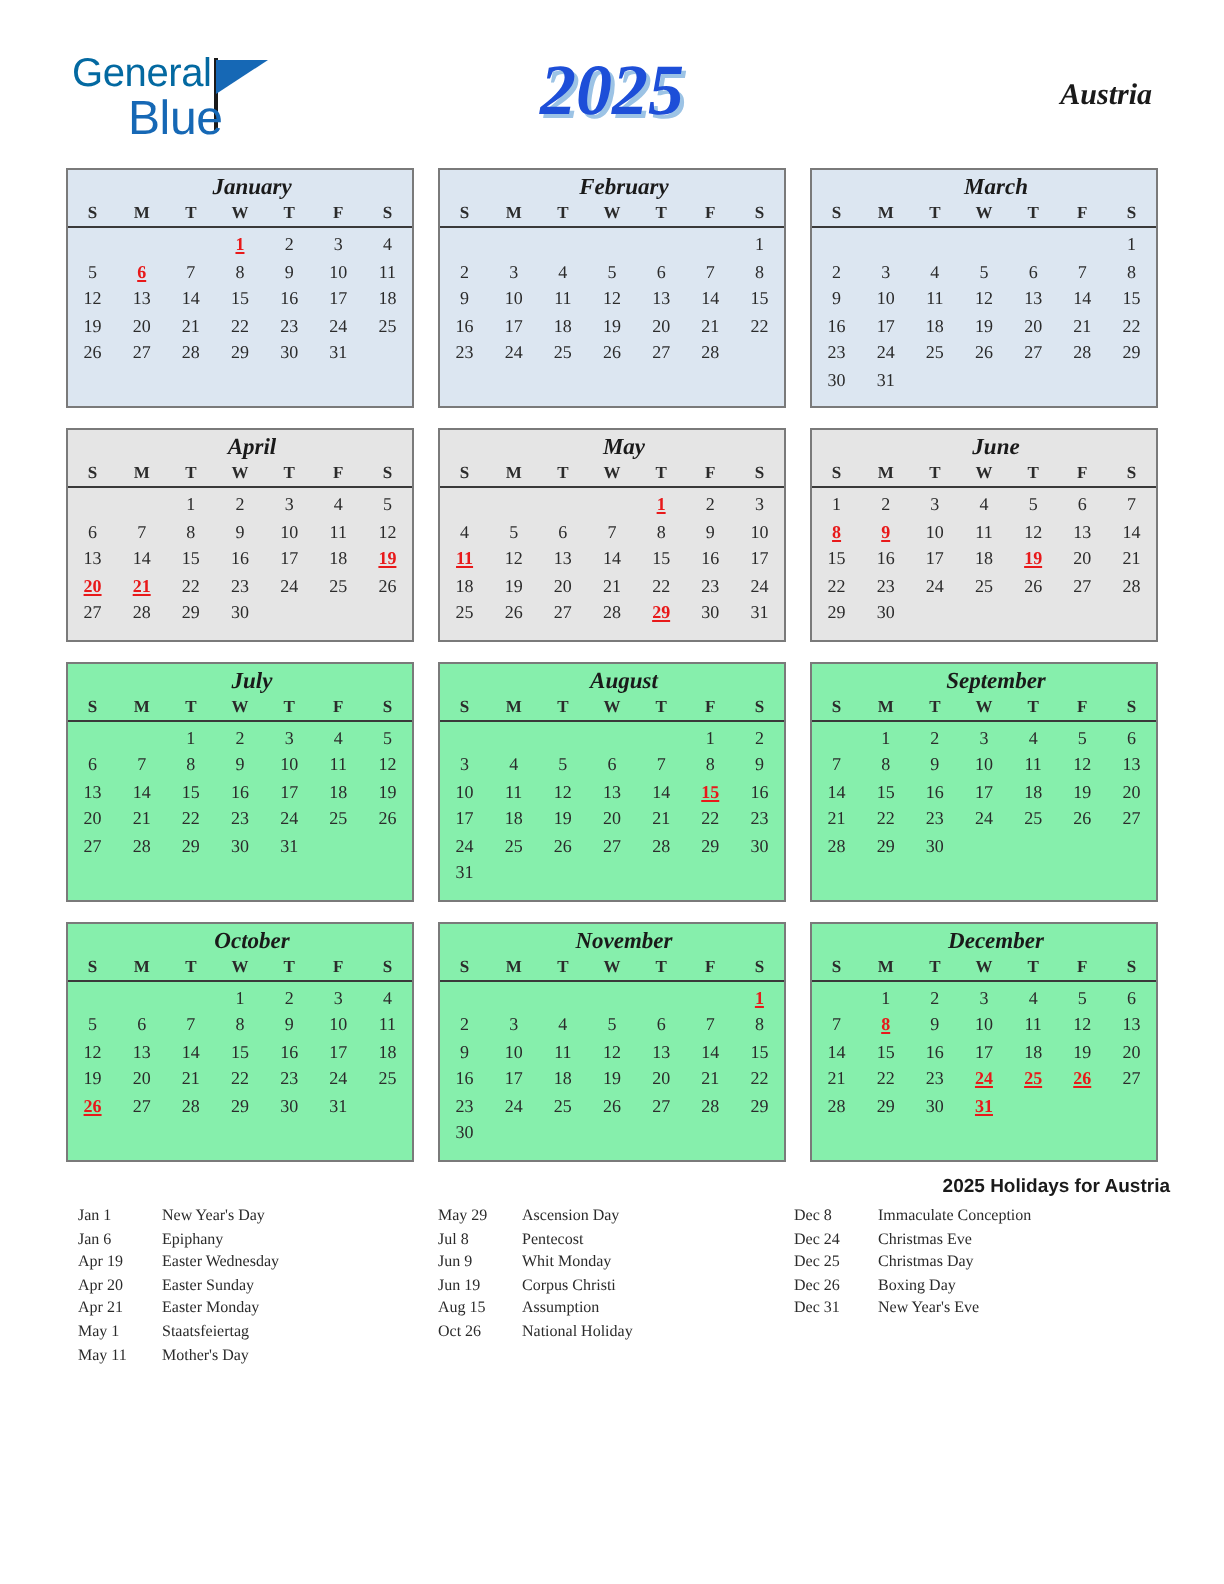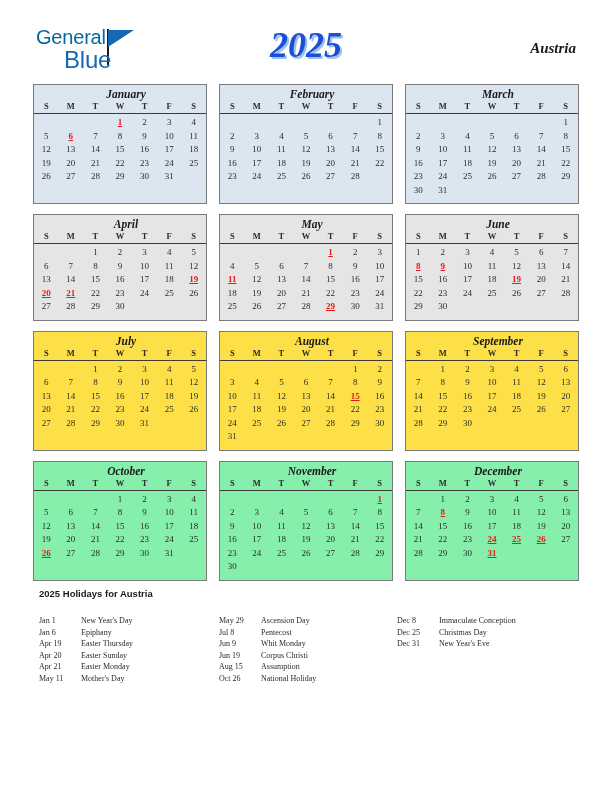--- a/index.html
+++ b/index.html
@@ -99,21 +99,21 @@
     grid-column-gap: 12px;
     grid-row-gap: 10px;
   }
   .month {
     border: 1px solid #7a7a7a;
     box-sizing: border-box;
     padding: 0;
   }
   .q1 { background: #dce6f1; }
   .q2 { background: #e5e5e5; }
-  .q3 { background: #fde047; }
+  .q3 { background: #86efac; }
   .q4 { background: #86efac; }
 
   .month-title {
     text-align: center;
     font-family: "Liberation Serif", serif;
     font-weight: bold;
     font-style: italic;
     font-size: 11.5px;
     color: #1a1a1a;
     padding: 3px 0 1px 12px;
@@ -157,21 +157,22 @@
     position: absolute;
     left: 39px;
     top: 588px;
     width: 546px;
   }
   .holidays-title {
     font-family: "Liberation Sans", sans-serif;
     font-weight: bold;
     font-size: 9.5px;
     color: #1a1a1a;
-    margin-bottom: 16px;
+    margin-bottom: 3px;
+    text-align: right;
   }
   .holidays-cols {
     display: grid;
     grid-template-columns: 180px 178px 188px;
   }
   .hol-item {
     display: flex;
     font-family: "Liberation Serif", serif;
     font-size: 8px;
     color: #2b2b2b;
@@ -816,31 +817,35 @@
         <div class="hol-item">
           <span class="hol-date">Jan 1</span>
           <span class="hol-name">New Year's Day</span>
         </div>
         <div class="hol-item">
           <span class="hol-date">Jan 6</span>
           <span class="hol-name">Epiphany</span>
         </div>
         <div class="hol-item">
           <span class="hol-date">Apr 19</span>
-          <span class="hol-name">Easter Thursday</span>
+          <span class="hol-name">Easter Wednesday</span>
         </div>
         <div class="hol-item">
           <span class="hol-date">Apr 20</span>
           <span class="hol-name">Easter Sunday</span>
         </div>
         <div class="hol-item">
           <span class="hol-date">Apr 21</span>
           <span class="hol-name">Easter Monday</span>
         </div>
         <div class="hol-item">
+          <span class="hol-date">May 1</span>
+          <span class="hol-name">Staatsfeiertag</span>
+        </div>
+        <div class="hol-item">
           <span class="hol-date">May 11</span>
           <span class="hol-name">Mother's Day</span>
         </div>
       </div>
       <div>
         <div class="hol-item">
           <span class="hol-date">May 29</span>
           <span class="hol-name">Ascension Day</span>
         </div>
         <div class="hol-item">
@@ -863,22 +868,30 @@
           <span class="hol-date">Oct 26</span>
           <span class="hol-name">National Holiday</span>
         </div>
       </div>
       <div>
         <div class="hol-item">
           <span class="hol-date">Dec 8</span>
           <span class="hol-name">Immaculate Conception</span>
         </div>
         <div class="hol-item">
+          <span class="hol-date">Dec 24</span>
+          <span class="hol-name">Christmas Eve</span>
+        </div>
+        <div class="hol-item">
           <span class="hol-date">Dec 25</span>
           <span class="hol-name">Christmas Day</span>
+        </div>
+        <div class="hol-item">
+          <span class="hol-date">Dec 26</span>
+          <span class="hol-name">Boxing Day</span>
         </div>
         <div class="hol-item">
           <span class="hol-date">Dec 31</span>
           <span class="hol-name">New Year's Eve</span>
         </div>
       </div>
     </div>
 </div>
 
 </body></html>

